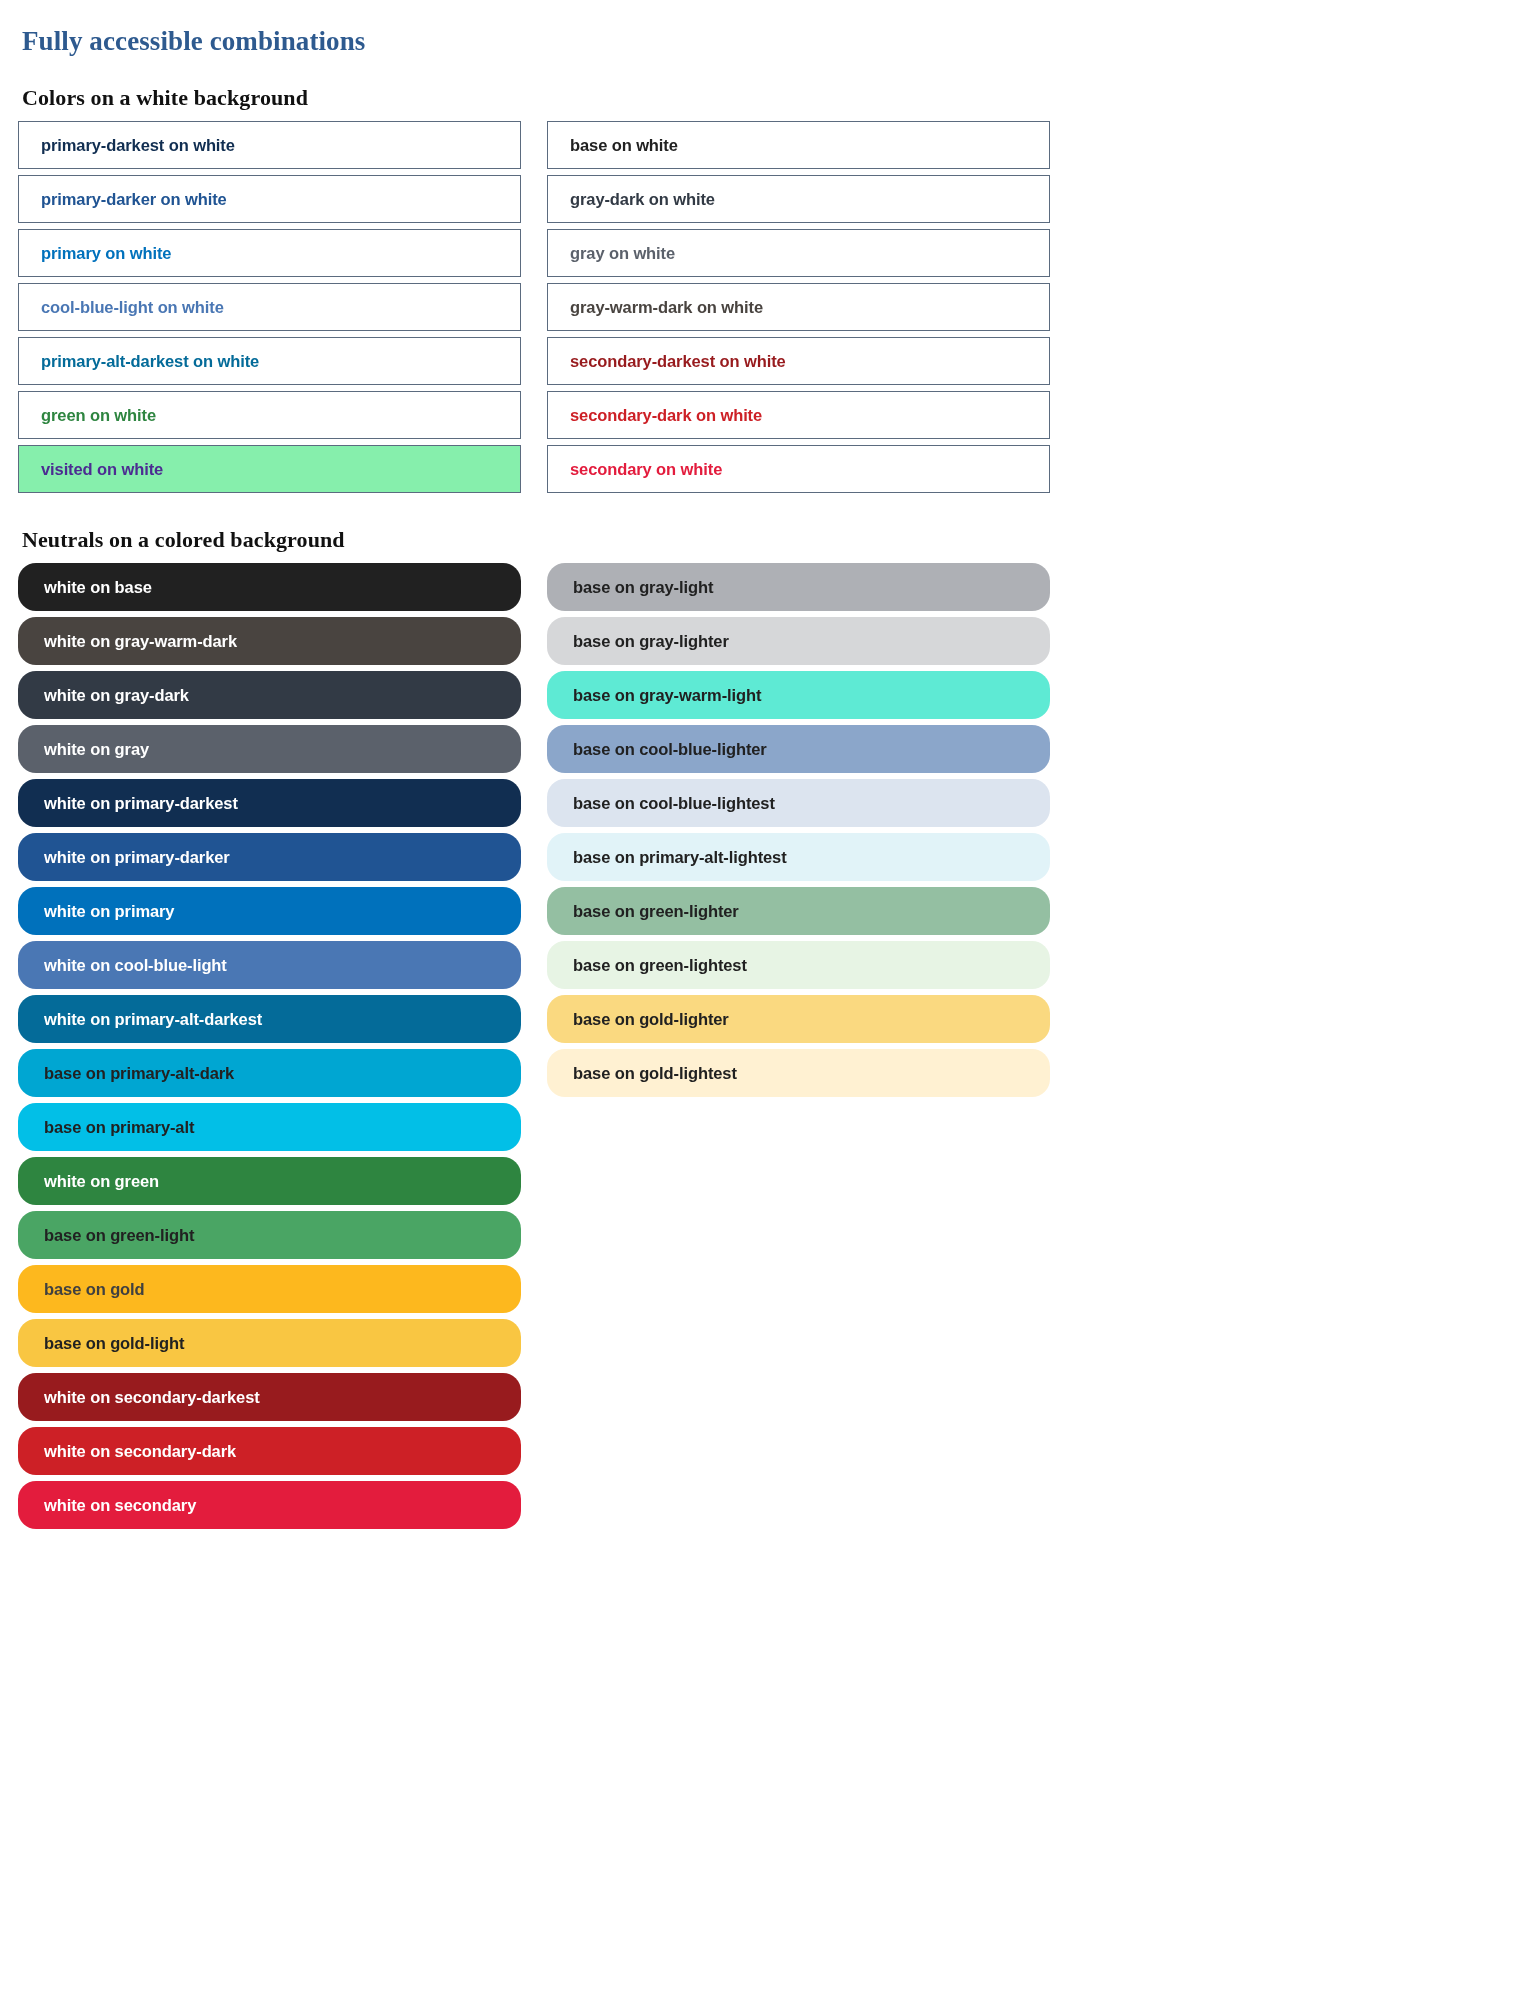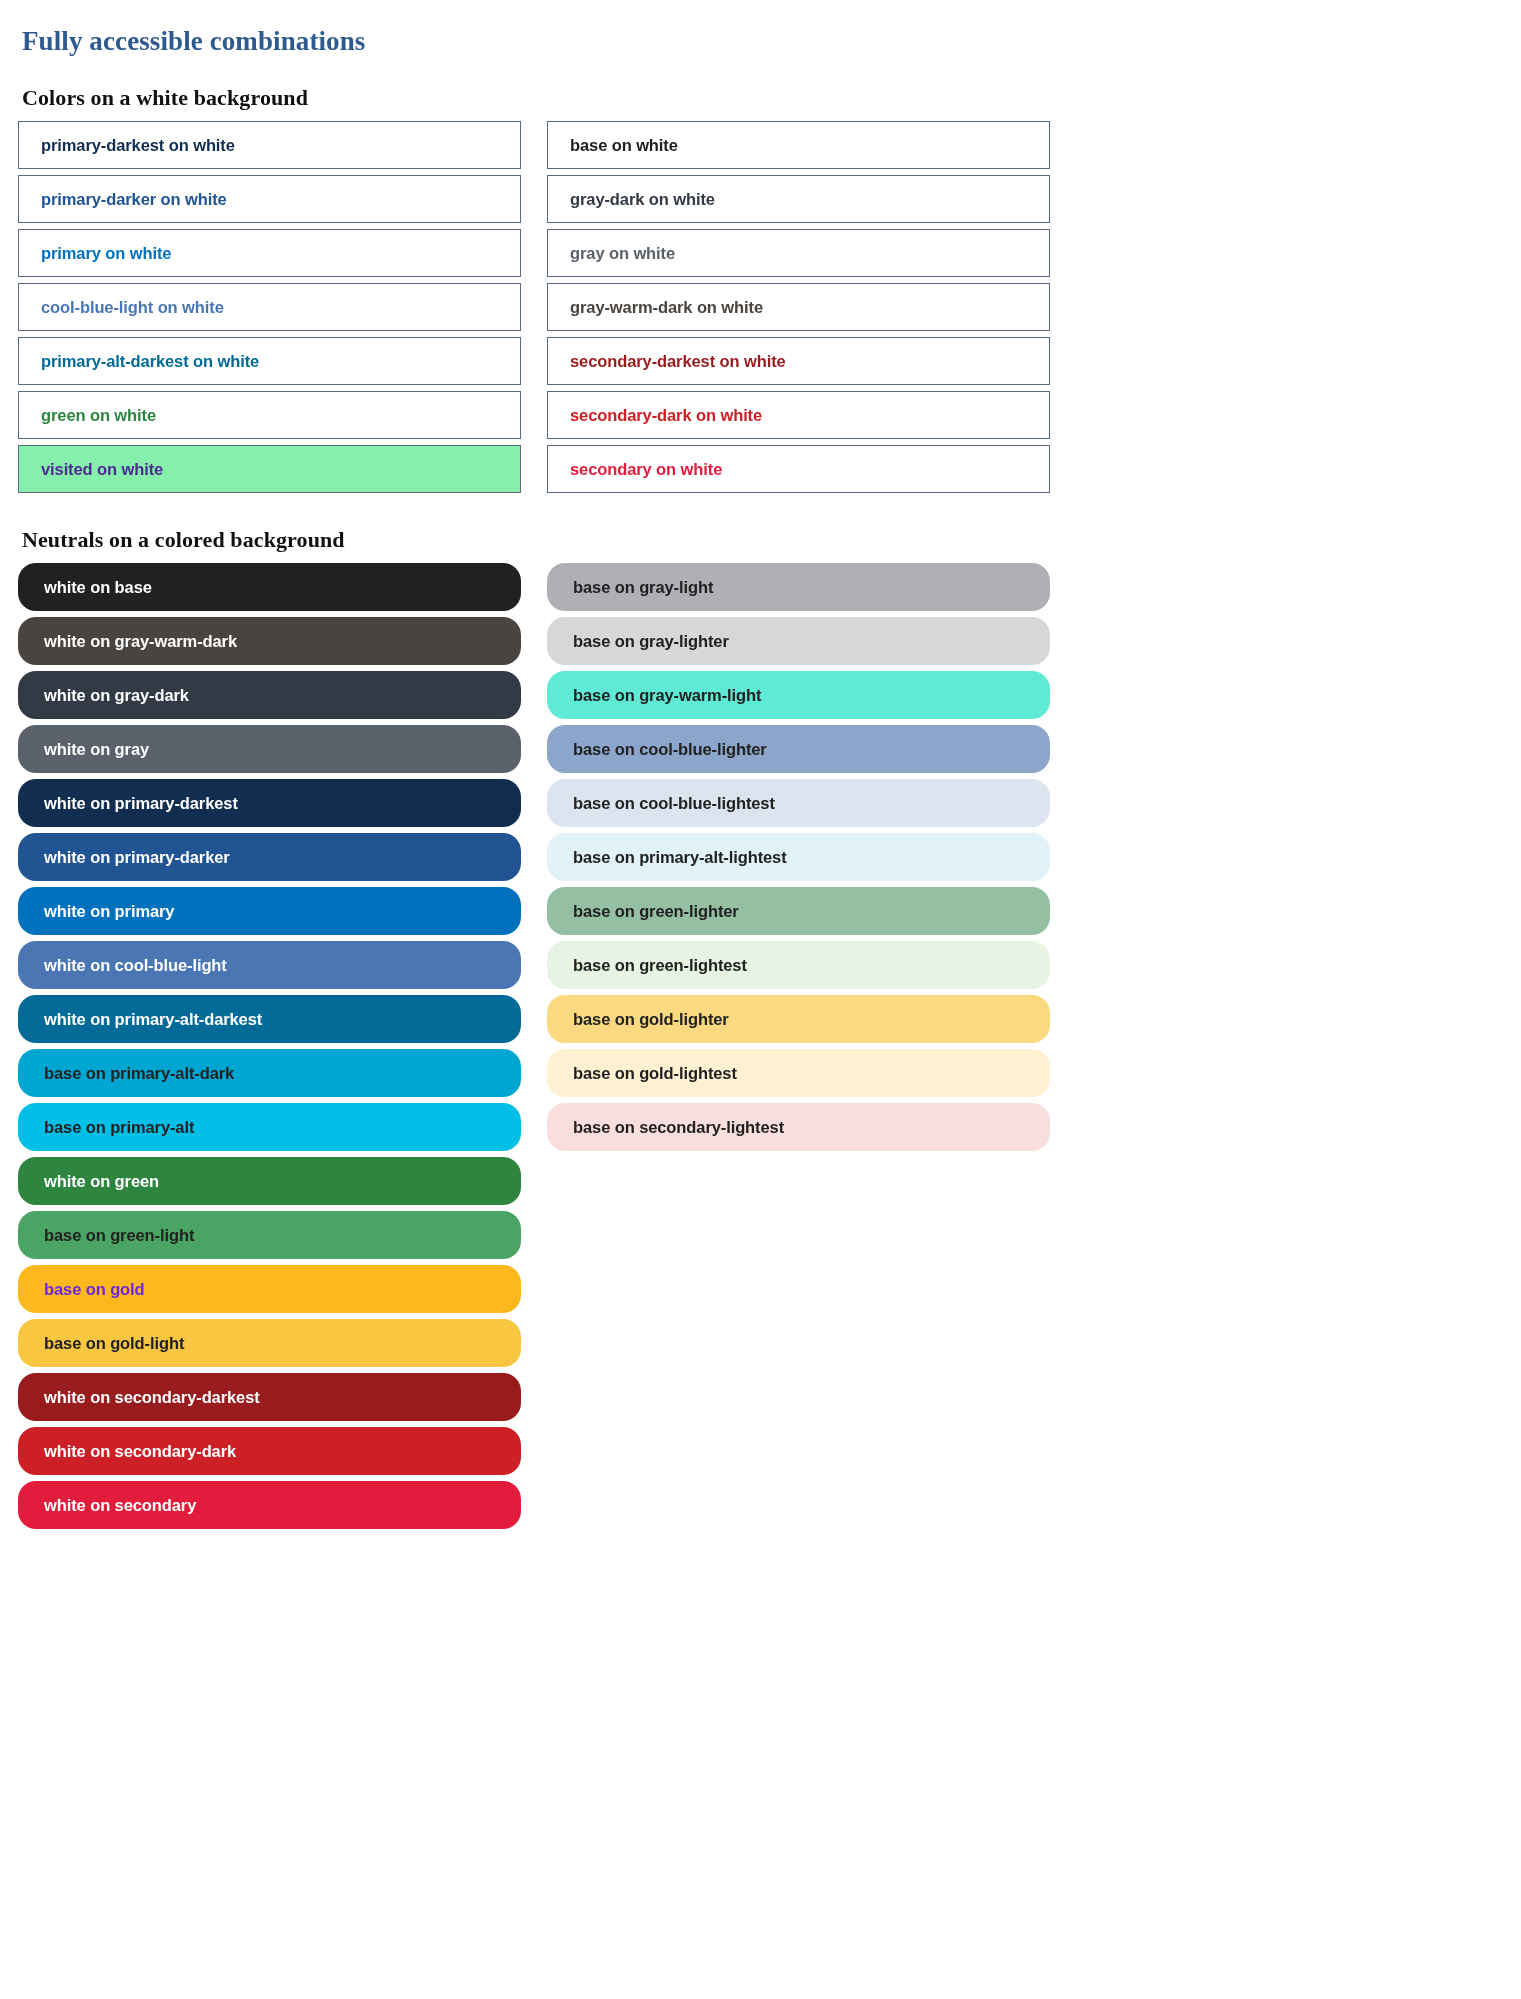--- a/index.html
+++ b/index.html
@@ -177,21 +177,21 @@
         <div class="swatch-fill" style="background: rgb(2, 191, 231);">
           <span class="label" style="color: rgb(33, 33, 33);">base on primary-alt</span>
         </div>
         <div class="swatch-fill" style="background: rgb(46, 133, 64);">
           <span class="label" style="color: rgb(255, 255, 255);">white on green</span>
         </div>
         <div class="swatch-fill" style="background: rgb(74, 165, 100);">
           <span class="label" style="color: rgb(33, 33, 33);">base on green-light</span>
         </div>
         <div class="swatch-fill" style="background: rgb(253, 184, 30);">
-          <span class="label" style="color: #6d28d9;">base on gold</span>
+          <span class="label" style="color: #404040;">base on gold</span>
         </div>
         <div class="swatch-fill" style="background: rgb(249, 198, 66);">
           <span class="label" style="color: rgb(33, 33, 33);">base on gold-light</span>
         </div>
         <div class="swatch-fill" style="background: rgb(152, 27, 30);">
           <span class="label" style="color: rgb(255, 255, 255);">white on secondary-darkest</span>
         </div>
         <div class="swatch-fill" style="background: rgb(205, 32, 38);">
           <span class="label" style="color: rgb(255, 255, 255);">white on secondary-dark</span>
         </div>
@@ -223,19 +223,16 @@
         </div>
         <div class="swatch-fill" style="background: rgb(231, 244, 228);">
           <span class="label" style="color: rgb(33, 33, 33);">base on green-lightest</span>
         </div>
         <div class="swatch-fill" style="background: rgb(250, 217, 128);">
           <span class="label" style="color: rgb(33, 33, 33);">base on gold-lighter</span>
         </div>
         <div class="swatch-fill" style="background: rgb(255, 241, 210);">
           <span class="label" style="color: rgb(33, 33, 33);">base on gold-lightest</span>
         </div>
-        <div class="swatch-fill" style="background: rgb(249, 222, 222);">
-          <span class="label" style="color: rgb(33, 33, 33);">base on secondary-lightest</span>
-        </div>
       </div>
   </div>
 
 </div>
 
 </body></html>

